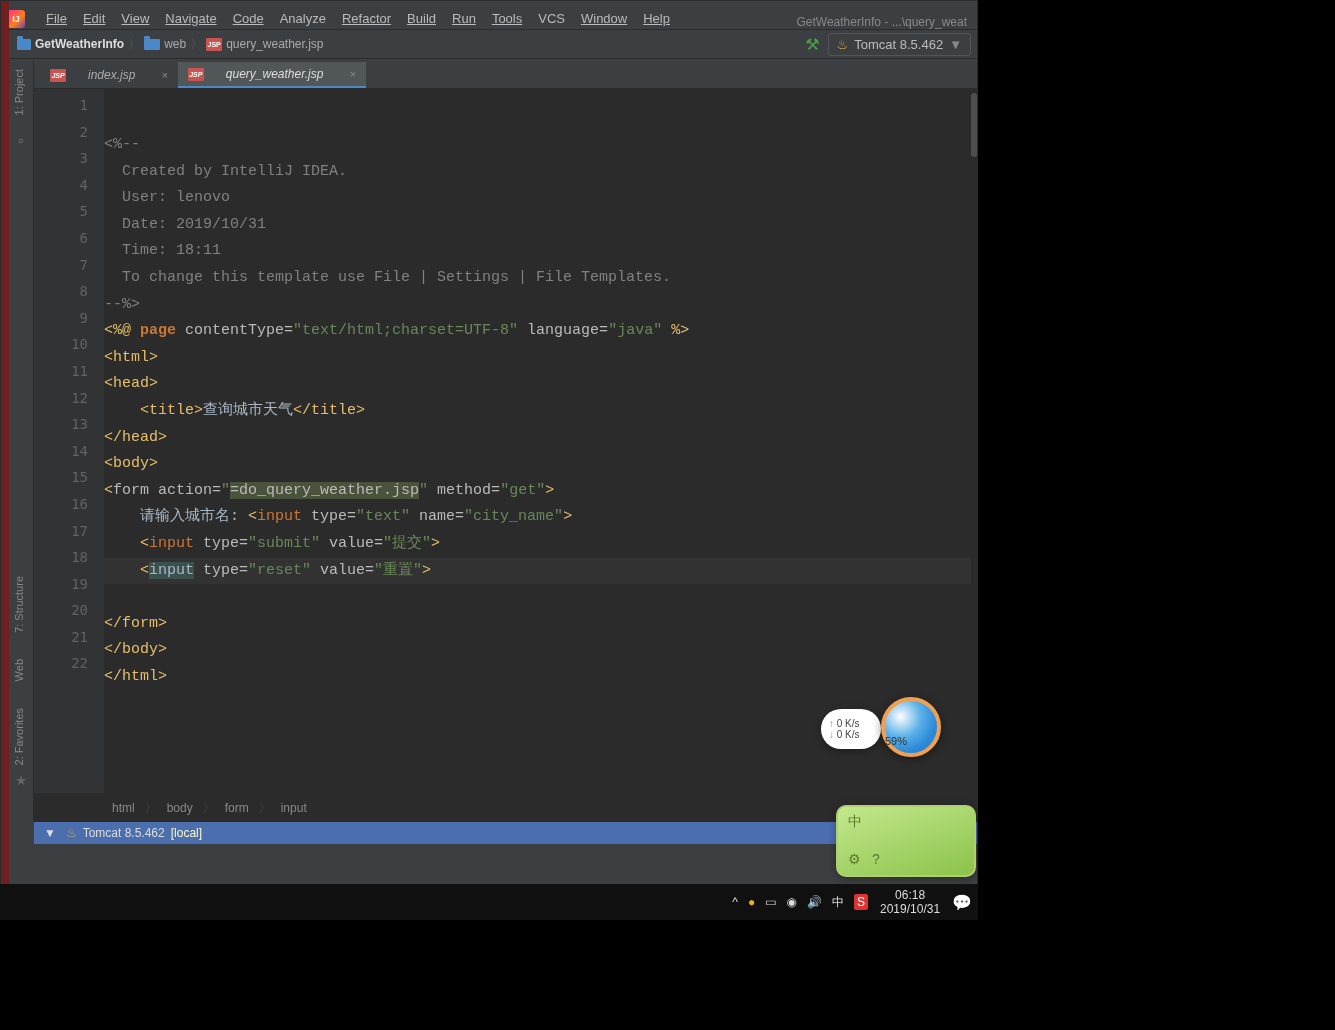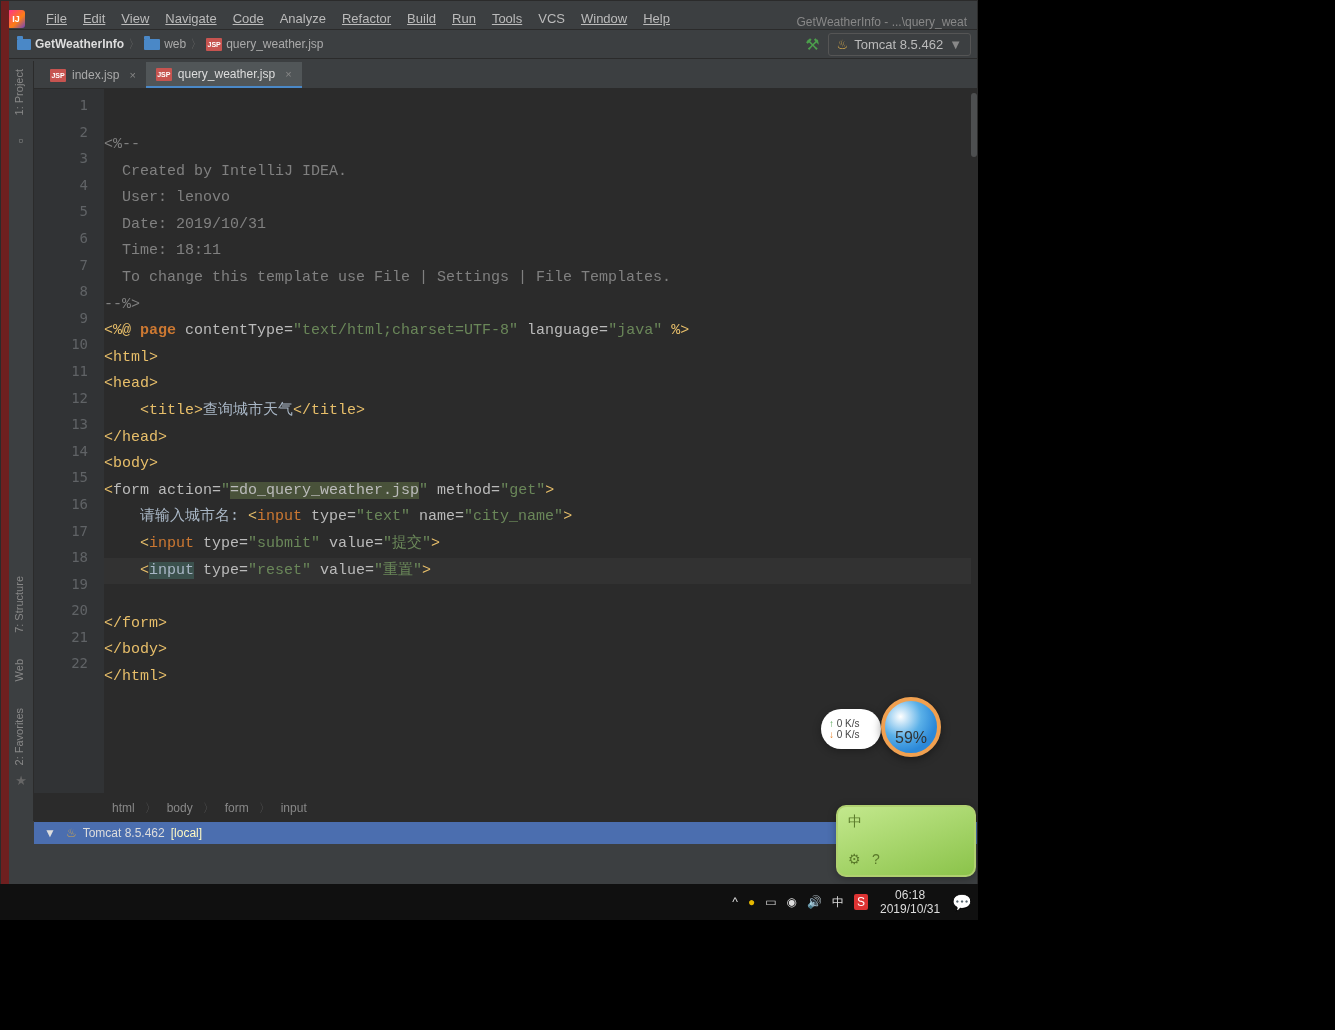--- a/index.html
+++ b/index.html
@@ -106,24 +106,25 @@
   display: flex;
   align-items: flex-end;
   padding-left: 6px;
   border-bottom: 1px solid #2b2b2b;
 }
 .tab {
   height: 26px;
   padding: 0 10px;
   display: flex;
   align-items: center;
-  gap: 6px;
+  gap: 22px;
   color: #aaa;
   background: #3c3f41;
   font-size: 12px;
+  font-style: italic;
 }
 .tab.active {
   background: #515658;
   color: #ddd;
   border-bottom: 2px solid #4a88c7;
 }
 .tab-close { color: #888; margin-left: 4px; font-size: 11px; }
 .gutter {
   position: absolute;
   left: 0; top: 28px; bottom: 28px;
@@ -196,22 +197,22 @@
 .net-widget .up::before{content:"↑ "; color:#4c9f4c;}
 .net-widget .down::before{content:"↓ "; color:#e67e22;}
 .circle-widget {
   position: absolute;
   left: 880px; top: 696px;
   width: 60px; height: 60px;
   border-radius: 50%;
   background: radial-gradient(circle at 30% 30%, #fff, #5ab0e8 40%, #2b88d8 70%);
   border: 4px solid #f0a050;
   box-shadow: 0 2px 10px rgba(0,0,0,.4);
-  display:flex; align-items:flex-end; justify-content:center;
-  color:#333; font-size:16px; padding-bottom:6px;
+  display:flex; align-items:flex-end; 
+  color:#333; font-size:11px; padding-bottom:6px;
 }
 .green-widget {
   position: absolute;
   left: 835px; top: 804px;
   width: 140px; height: 72px;
   border-radius: 10px;
   background: linear-gradient(160deg, #c3e88d, #8bc34a);
   border: 2px solid #b0d070;
   box-shadow: 0 2px 8px rgba(0,0,0,.3);
 }

